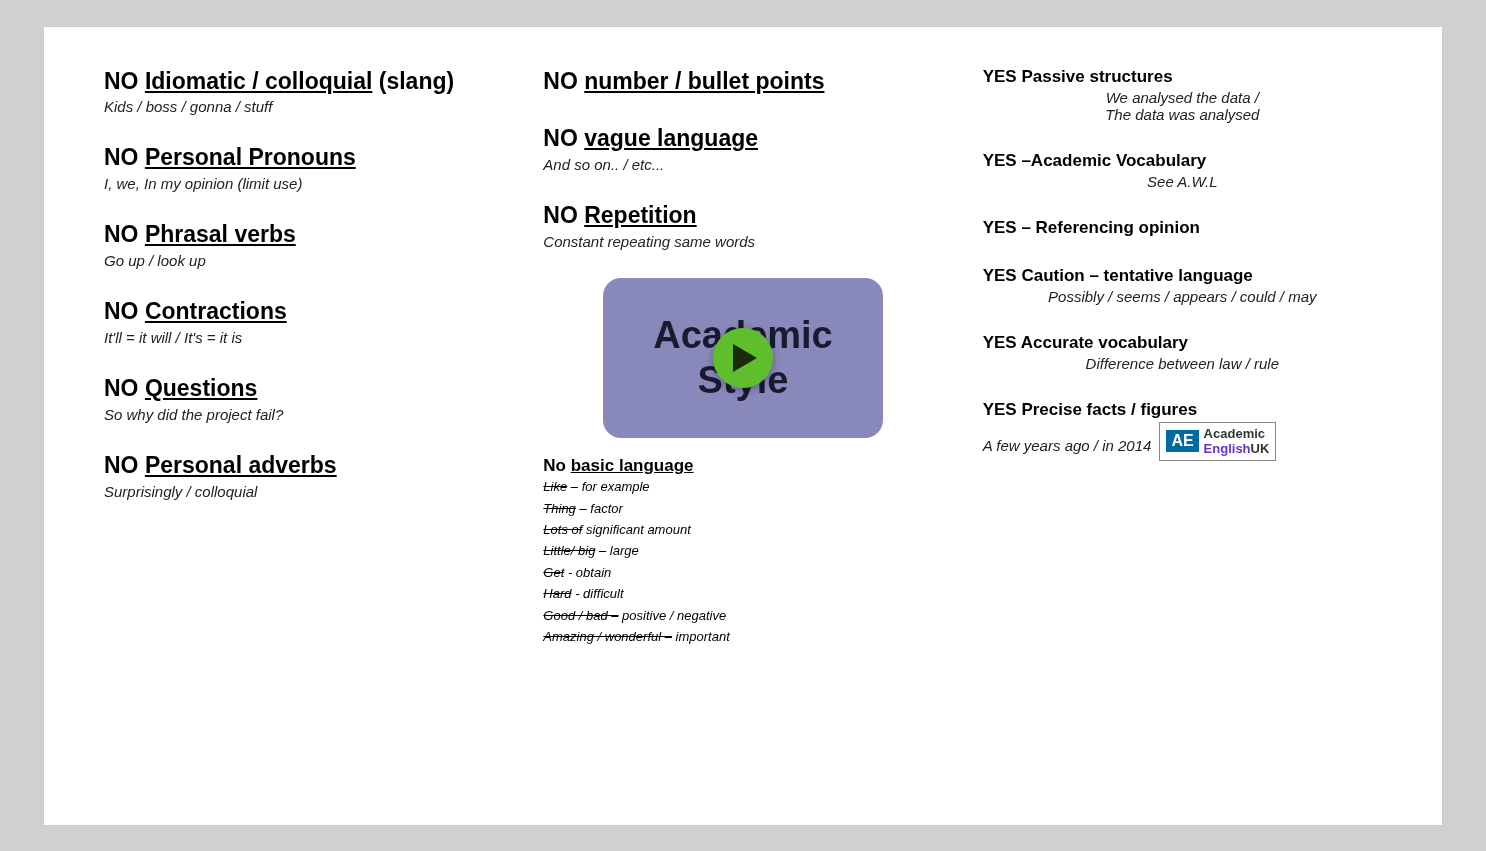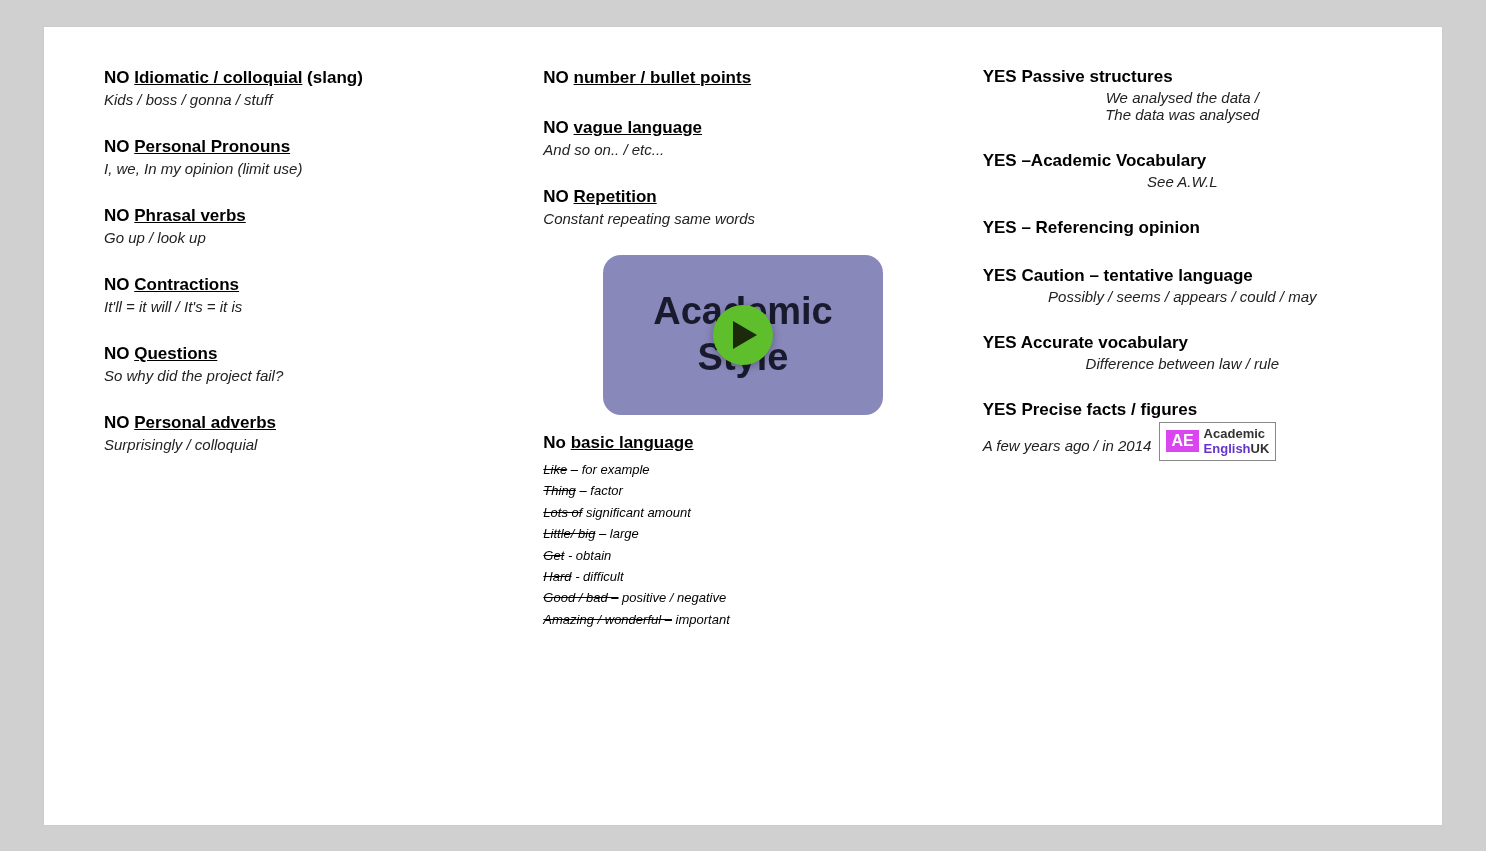--- a/index.html
+++ b/index.html
@@ -22,21 +22,21 @@
       gap: 0;
       border: 1px solid #ccc;
     }
     .col {
       padding: 10px 20px;
     }
     .item {
       margin-bottom: 28px;
     }
     .item-title {
-      font-size: 17px;
+      font-size: 23px;
       font-weight: bold;
       color: #000;
       line-height: 1.3;
     }
     .item-title .no-label {
       font-weight: bold;
     }
     .item-title .underline {
       text-decoration: underline;
     }
@@ -110,21 +110,20 @@
       border-top: 14px solid transparent;
       border-bottom: 14px solid transparent;
       border-left: 24px solid #1a2a0a;
       margin-left: 5px;
     }
 
     
     .basic-lang-title {
       font-size: 17px;
       font-weight: bold;
-      margin-bottom: 6px;
     }
     .basic-lang-title .underline {
       text-decoration: underline;
     }
     .basic-lang-list {
       font-style: italic;
       font-size: 13px;
       line-height: 1.65;
     }
     .strikethrough {
@@ -134,21 +133,21 @@
     
     .ae-logo {
       display: inline-flex;
       align-items: center;
       border: 1.5px solid #888;
       padding: 3px 6px;
       margin-left: 8px;
       vertical-align: middle;
     }
     .ae-box {
-      background: #d946ef;
+      background: #0369a1;
       color: #fff;
       font-weight: bold;
       font-size: 16px;
       padding: 2px 5px;
       margin-right: 5px;
     }
     .ae-text {
       font-size: 13px;
       font-weight: bold;
       color: #333;

